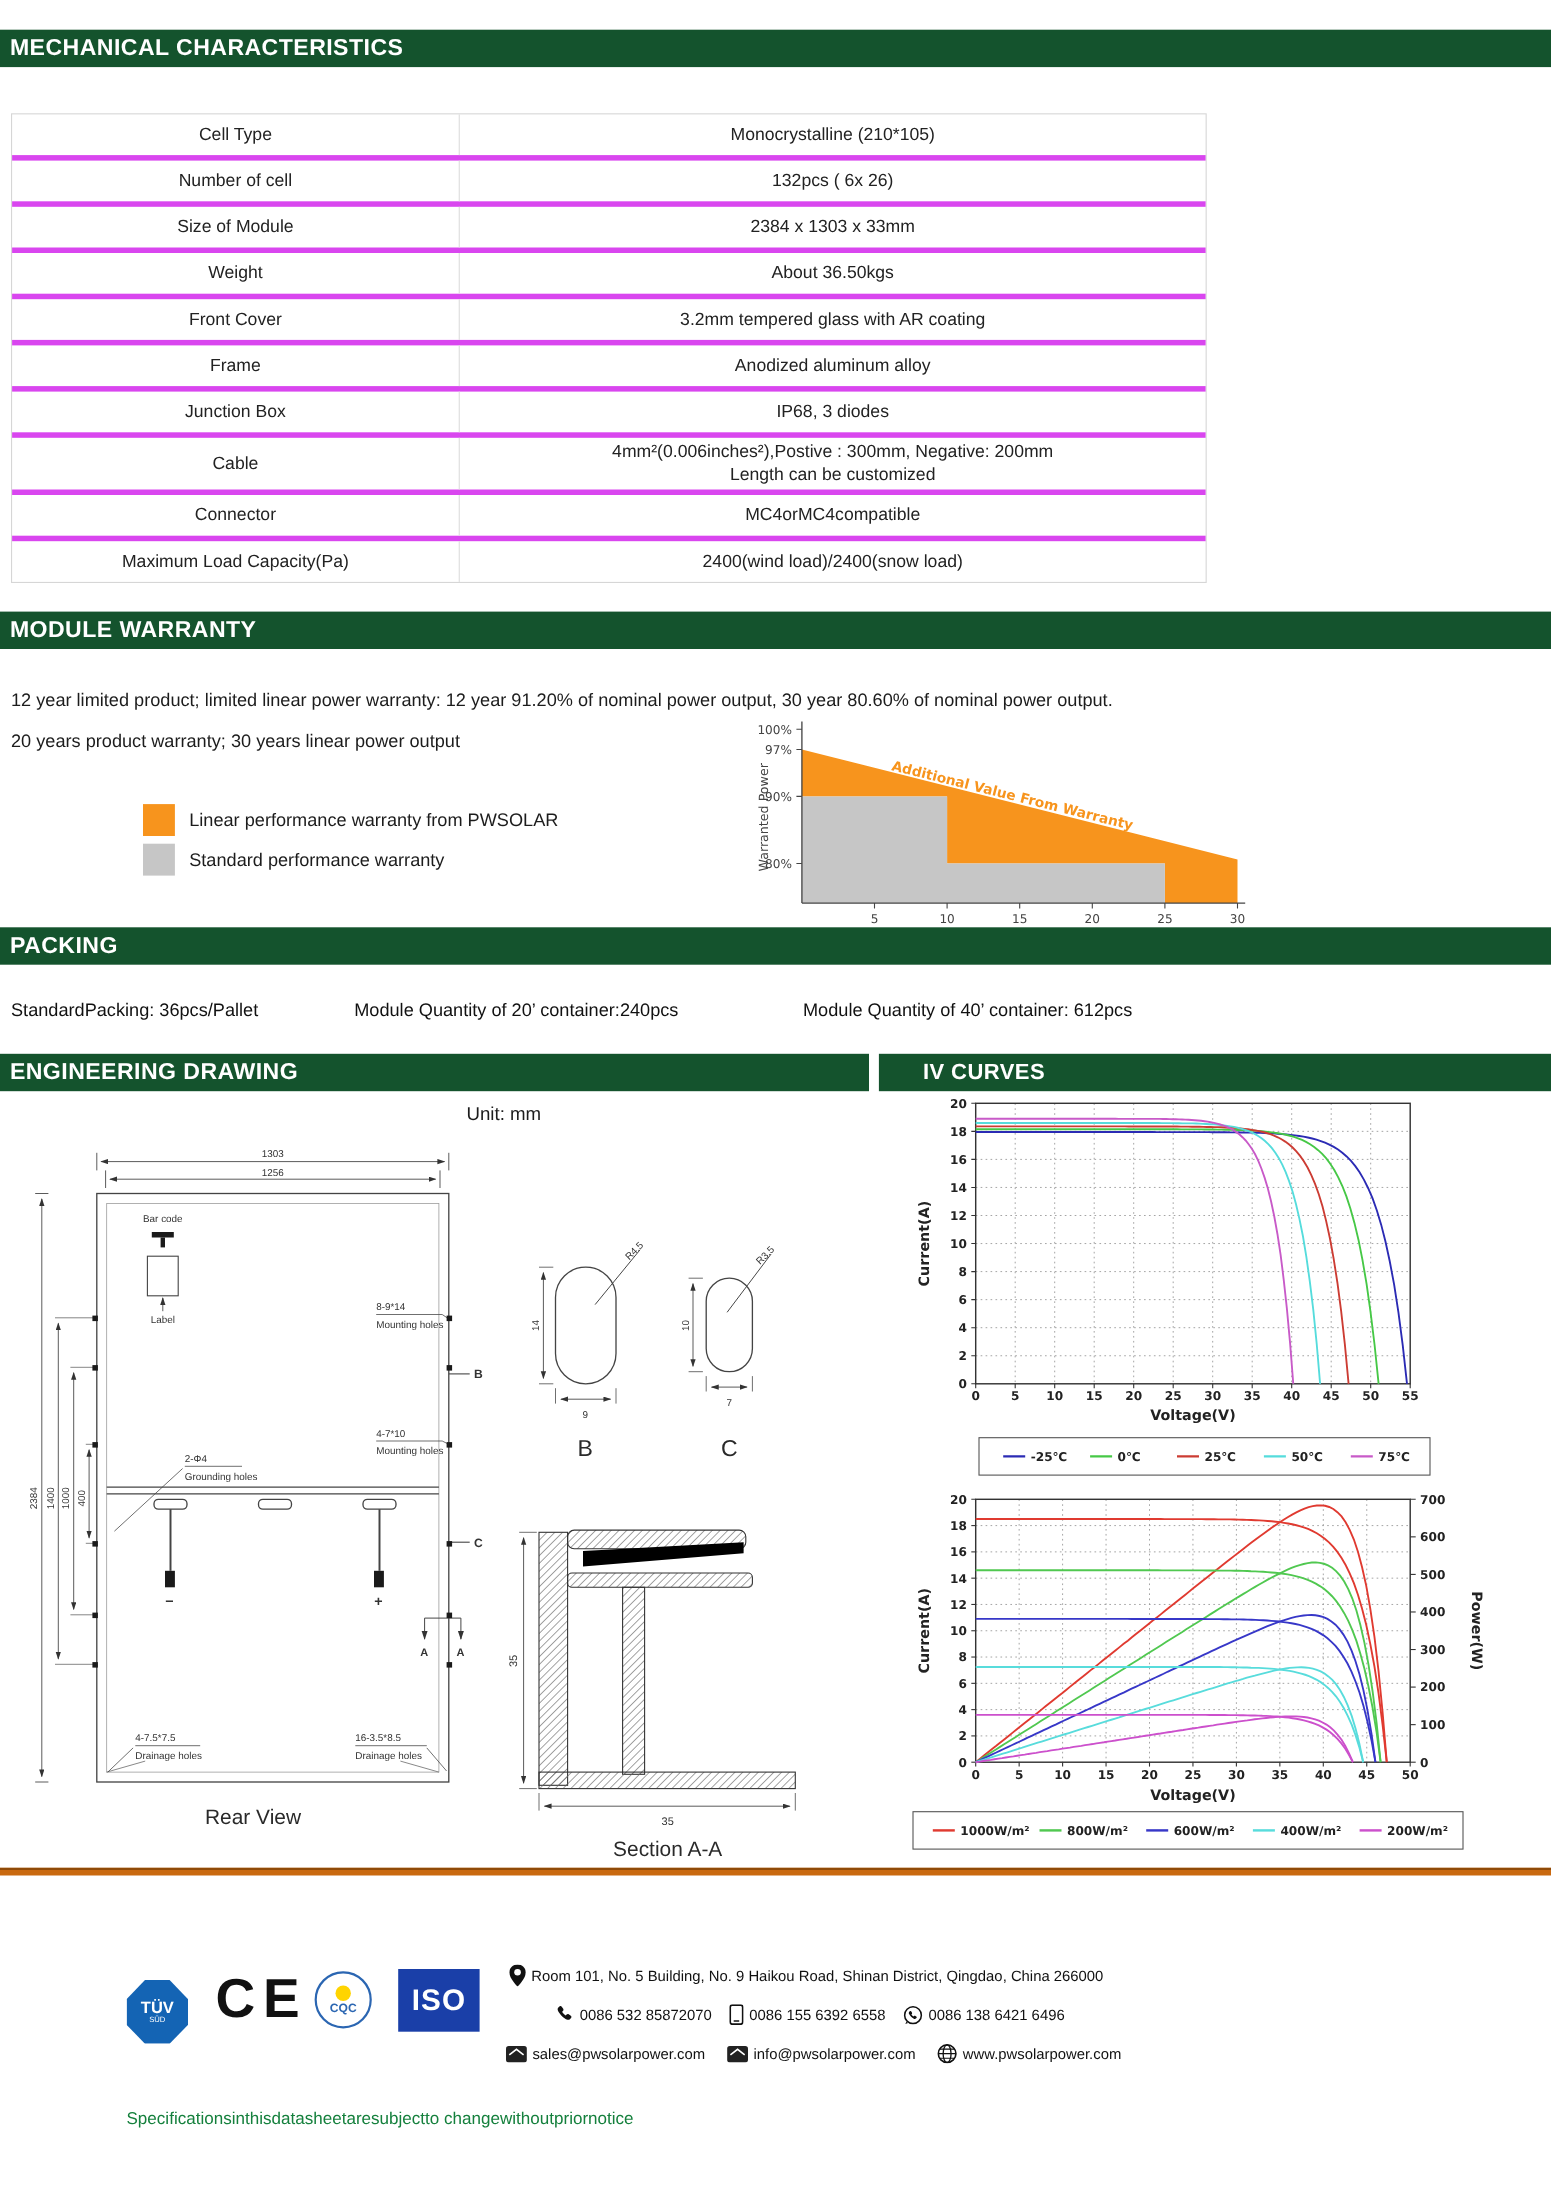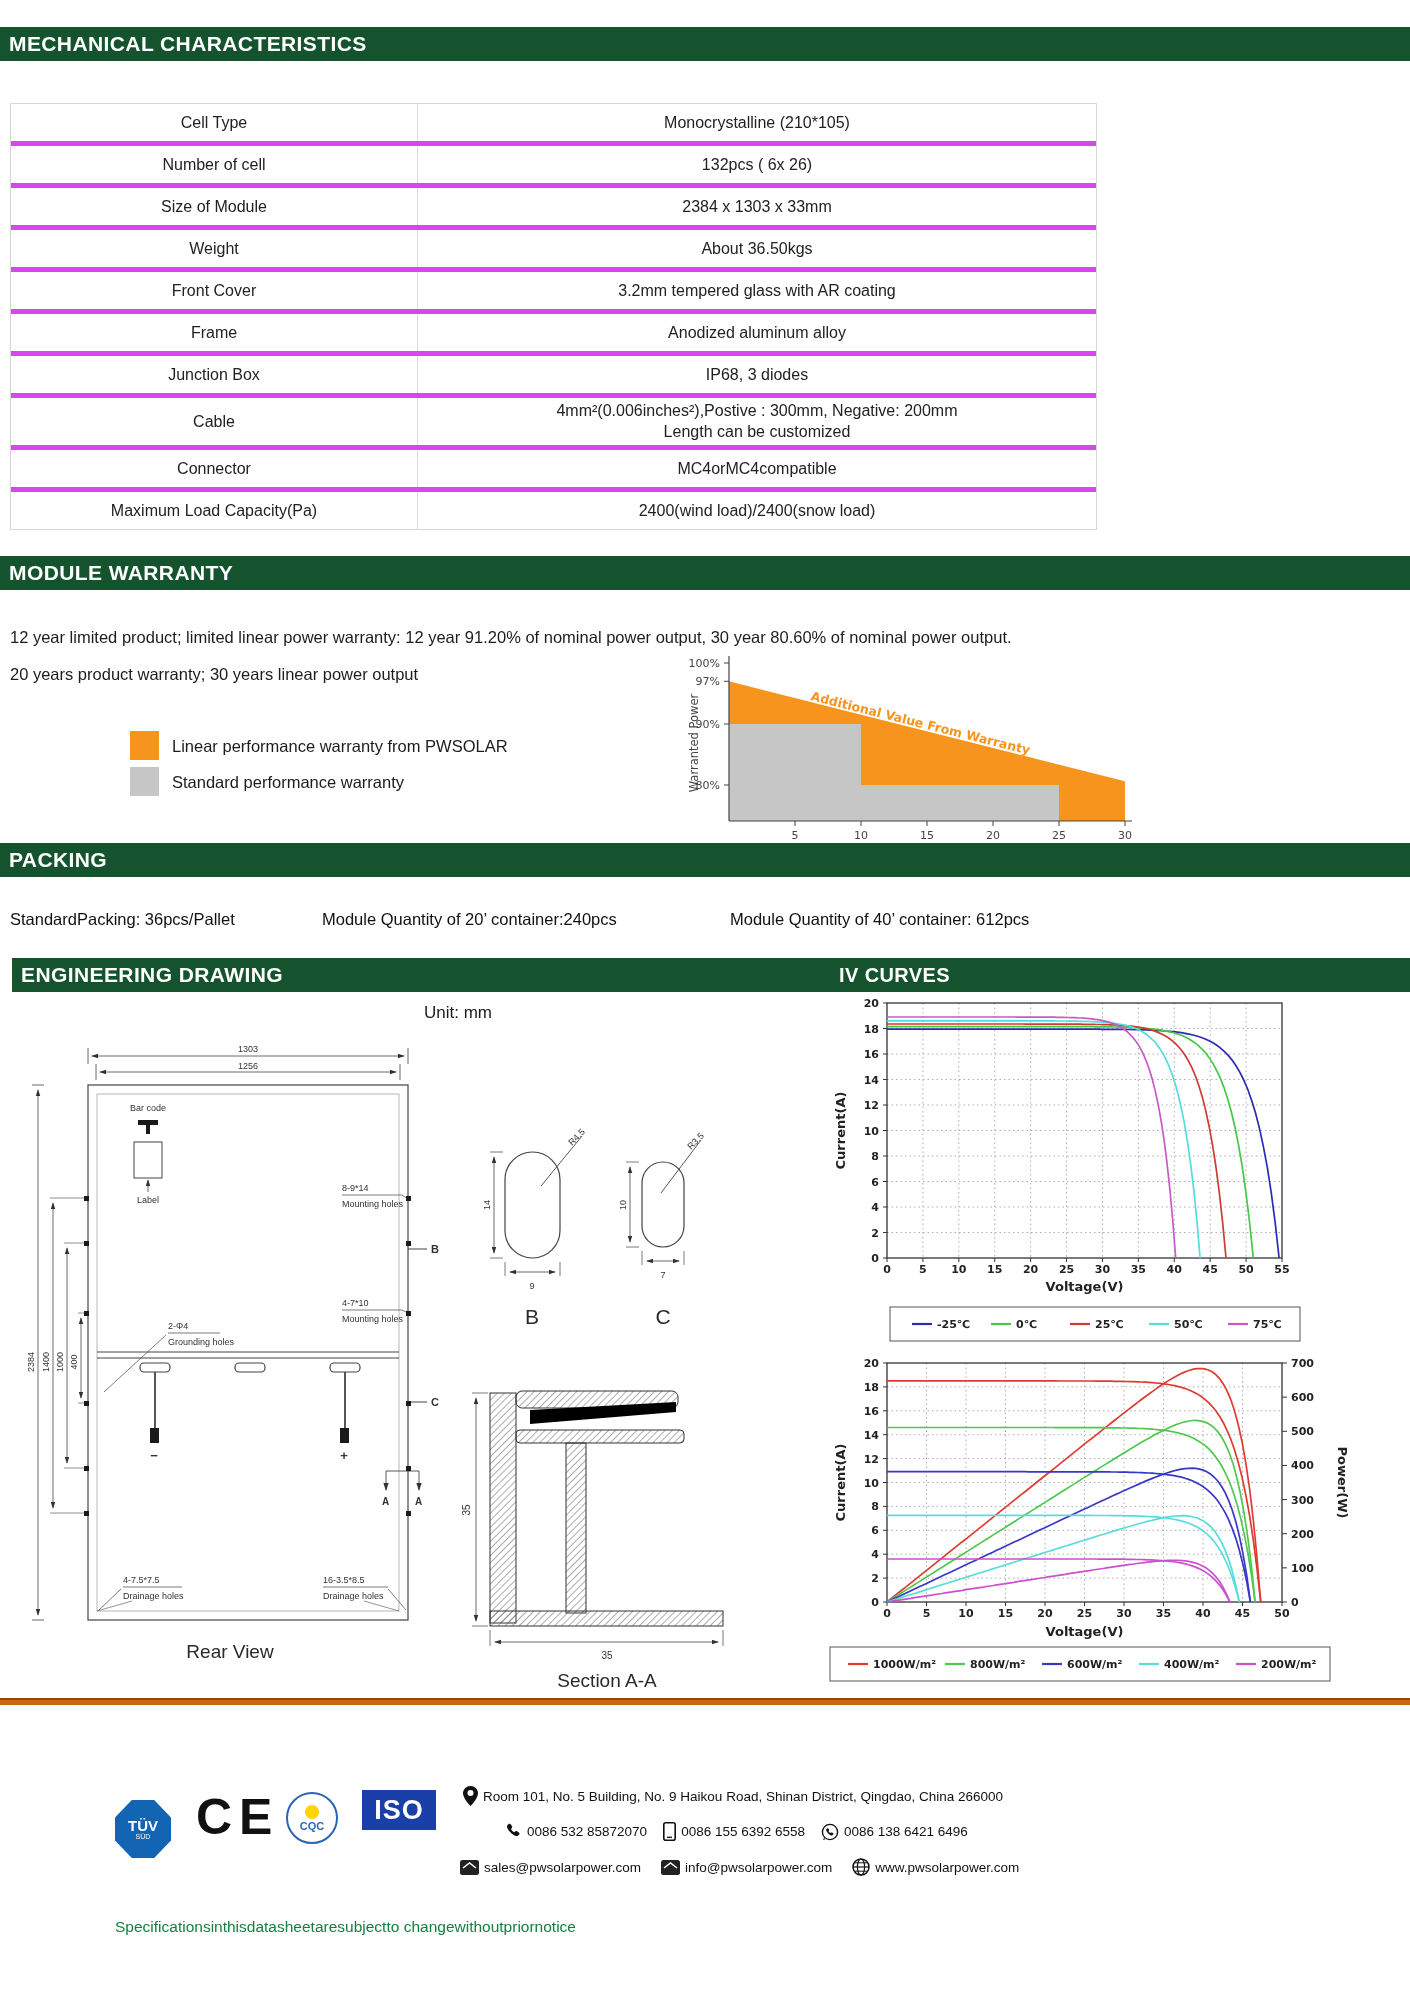--- a/index.html
+++ b/index.html
@@ -25,21 +25,21 @@
   .tuv{position:absolute;left:115px;top:1790px;width:56px;height:58px;background:#1464B4;
        clip-path:polygon(30% 0,70% 0,100% 30%,100% 70%,70% 100%,30% 100%,0 70%,0 30%);
        display:flex;flex-direction:column;align-items:center;justify-content:center;color:#fff;margin-top:10px;}
   .tuv .t1{font-size:15px;font-weight:bold;line-height:15px;}
   .tuv .t2{font-size:7px;line-height:8px;}
   .ce{position:absolute;left:196px;top:1788px;font-size:50px;font-weight:bold;color:#111;letter-spacing:7px;}
   .cqc{position:absolute;left:286px;top:1792px;width:52px;height:52px;border-radius:50%;border:2px solid #2b66b2;
        box-sizing:border-box;display:flex;flex-direction:column;align-items:center;justify-content:center;background:#fff;}
   .cqc .sun{width:14px;height:14px;border-radius:50%;background:#ffd400;margin-bottom:1px;}
   .cqc .txt{color:#2b66b2;font-weight:bold;font-size:11px;}
-  .iso{position:absolute;left:362px;top:1790px;width:74px;height:40px;background:#1A3FA8;color:#fff;
+  .iso{position:absolute;left:362px;top:1790px;width:74px;height:57px;background:#1A3FA8;color:#fff;
        display:flex;align-items:center;justify-content:center;font-weight:bold;font-size:27px;letter-spacing:1px;}
   .contact-line{position:absolute;display:flex;align-items:center;font-size:13.5px;color:#111;white-space:nowrap;}
   .contact-line svg{margin-right:5px;}
   .centry{display:flex;align-items:center;}
   .disclaimer{position:absolute;left:115px;top:1918px;font-size:15.5px;color:#15803d;}
 </style>
 </head>
 <body>
 
 <div class="page">
@@ -154,21 +154,21 @@
     </svg>
 
   <div class="gbar" style="left:0;top:843px;width:1410px;">
     <span>PACKING</span>
   </div>
 
   <div class="packitem" style="left:10px;">StandardPacking: 36pcs/Pallet</div>
   <div class="packitem" style="left:322px;">Module Quantity of 20’ container:240pcs</div>
   <div class="packitem" style="left:730px;">Module Quantity of 40’ container: 612pcs</div>
 
-  <div class="gbar" style="left:0;top:958px;width:790px;margin-left:12px;">
+  <div class="gbar" style="left:0;top:958px;width:790px;">
     <span>ENGINEERING DRAWING</span>
   </div>
   <div class="gbar center-label" style="left:799px;top:958px;width:611px;">
     <span>IV CURVES</span>
   </div>
 
   <svg class="abs" style="left:20px;top:1000px;" width="770" height="690" viewBox="0 0 770 690" font-family="Liberation Sans, sans-serif">
     <defs>
       <pattern id="hatch" width="5" height="5" patternUnits="userSpaceOnUse" patternTransform="rotate(45)">
         <line x1="0" y1="0" x2="0" y2="5" stroke="#666" stroke-width="1.1"></line>

